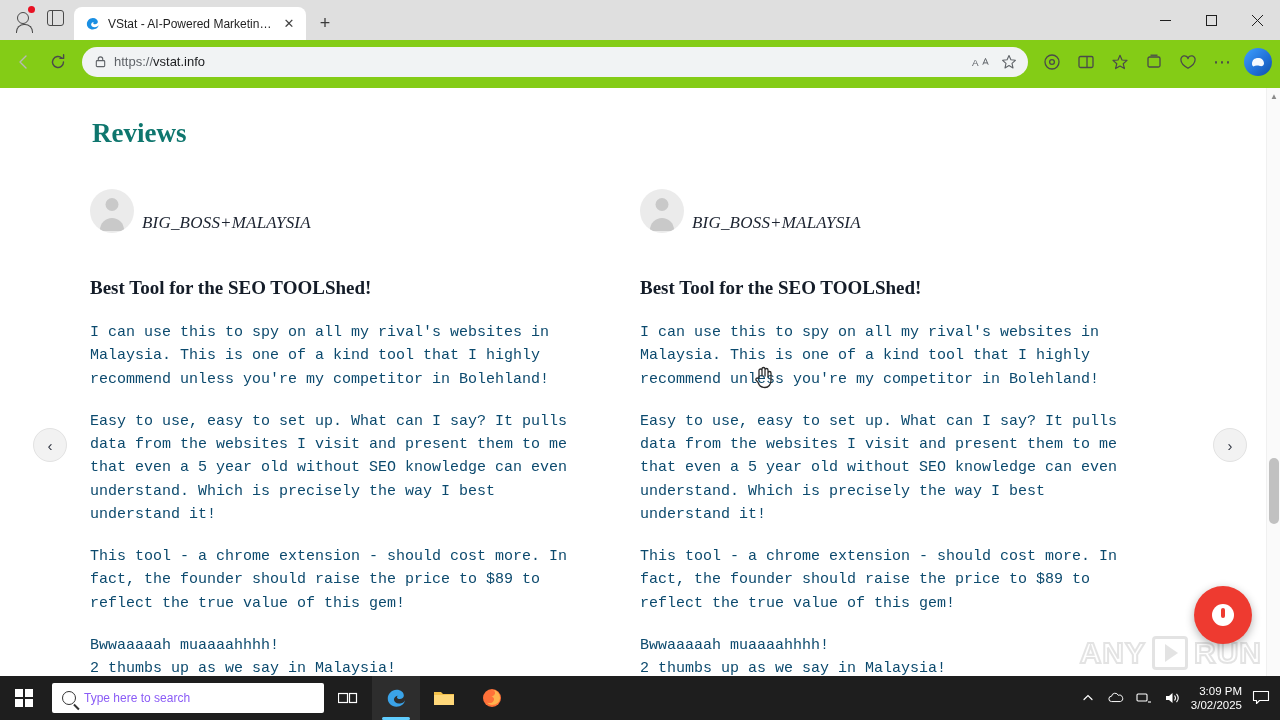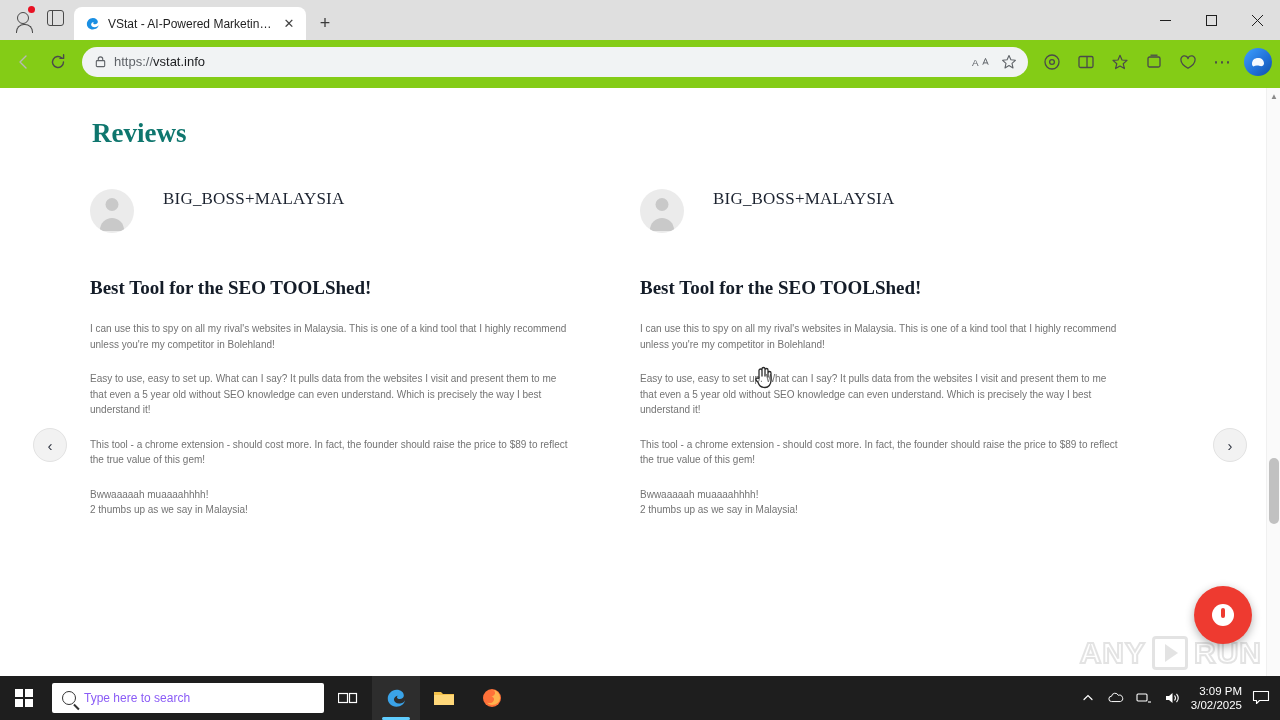--- a/index.html
+++ b/index.html
@@ -154,22 +154,23 @@
 
   .carousel {
     display: flex;
     gap: 0;
   }
   .review-col {
     width: 50%;
     padding-right: 36px;
   }
   .review-head {
-    display: flex; align-items: flex-start; gap: 29px;
+    display: flex; align-items: flex-end; gap: 8px;
     margin-bottom: 44px;
+    font-style: italic;
   }
   .avatar {
     width: 44px; height: 44px; border-radius: 50%;
     background: #ebebeb;
     display: flex; align-items: flex-end; justify-content: center;
     overflow: hidden;
     position: relative;
   }
   .avatar::before {
     content: ""; position: absolute; top: 9px; left: 50%;
@@ -190,24 +191,24 @@
     letter-spacing: 0.2px;
   }
   .review-title {
     font-family: "Liberation Serif", serif;
     font-size: 19px;
     font-weight: 700;
     color: #141c28;
     margin: 15px 0 22px 0;
   }
   .review-p {
-    font-family: Liberation Sans, sans-serif;
-    font-size: 10px;
+    font-family: Liberation Mono, monospace;
+    font-size: 15px;
     line-height: 1.55;
-    color: #737373;
+    color: #0c4a6e;
     margin: 0 0 19px 0;
     max-width: 480px;
   }
   .review-p.tight { margin-bottom: 0; }
 
   .car-btn {
     position: absolute;
     width: 34px; height: 34px;
     border-radius: 50%;
     background: #f2f2f2;

